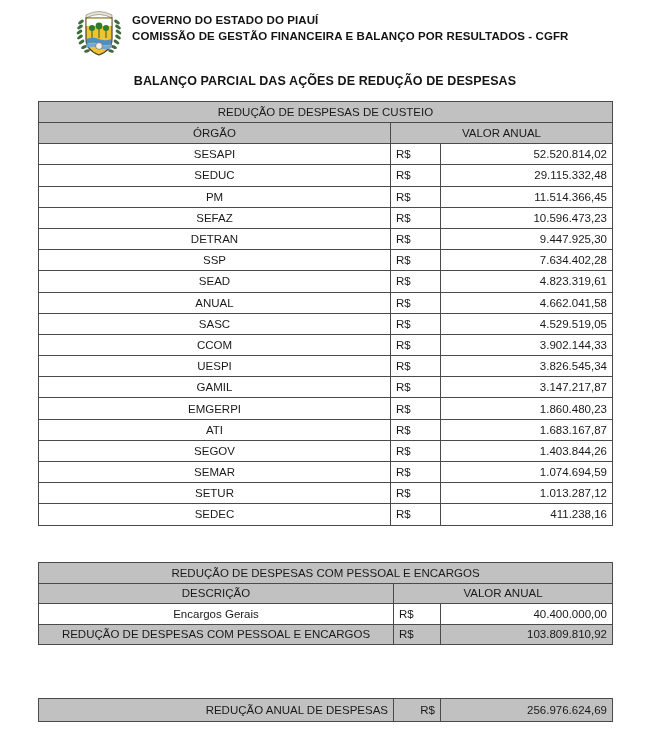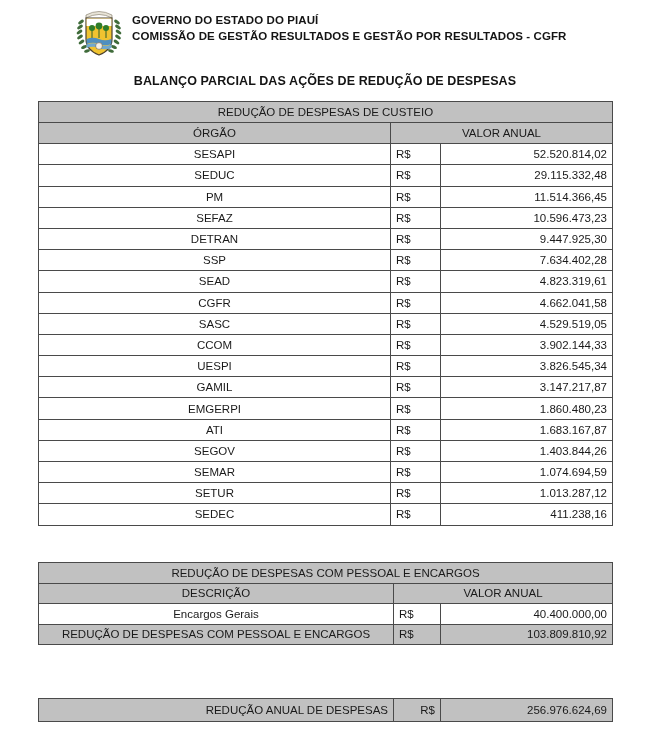--- a/index.html
+++ b/index.html
@@ -146,21 +146,21 @@
         </g>
 
         <path d="M12.6 33 Q19 30.5 25 33 Q31 35.5 37.4 33 L37.4 38 Q31 40.5 25 38 Q19 35.5 12.6 38 Z" fill="#4f8fc0"></path>
         <path d="M12.6 38.5 Q19 36 25 38.5 Q31 41 37.4 38.5 L37.4 42 Q31 44.5 25 42 Q19 39.5 12.6 42 Z" fill="#6fa8d0"></path>
 
         <circle cx="25" cy="40" r="3.4" fill="#f2efe6" stroke="#4a4030" stroke-width="0.5"></circle>
       </svg>
     </div>
     <div class="header-text">
       <div class="header-line">GOVERNO DO ESTADO DO PIAUÍ</div>
-      <div class="header-line">COMISSÃO DE GESTÃO RESULTADOS E GESTÃO POR RESULTADOS - CGFR</div>
+      <div class="header-line">COMISSÃO DE GESTÃO FINANCEIRA E BALANÇO POR RESULTADOS - CGFR</div>
     </div>
   </div>
 
   <div class="doc-title">BALANÇO PARCIAL DAS AÇÕES DE REDUÇÃO DE DESPESAS</div>
 
   <table class="tbl" id="tbl-custeio">
     <colgroup>
       <col class="col-org">
         <col class="col-rs">
         <col class="col-val">
@@ -203,21 +203,21 @@
           <td class="c">SSP</td>
           <td class="cur">R$</td>
           <td class="r">7.634.402,28</td>
         </tr>
         <tr>
           <td class="c">SEAD</td>
           <td class="cur">R$</td>
           <td class="r">4.823.319,61</td>
         </tr>
         <tr>
-          <td class="c">CGFR</td>
+          <td class="c">ANUAL</td>
           <td class="cur">R$</td>
           <td class="r">4.662.041,58</td>
         </tr>
         <tr>
           <td class="c">SASC</td>
           <td class="cur">R$</td>
           <td class="r">4.529.519,05</td>
         </tr>
         <tr>
           <td class="c">CCOM</td>

